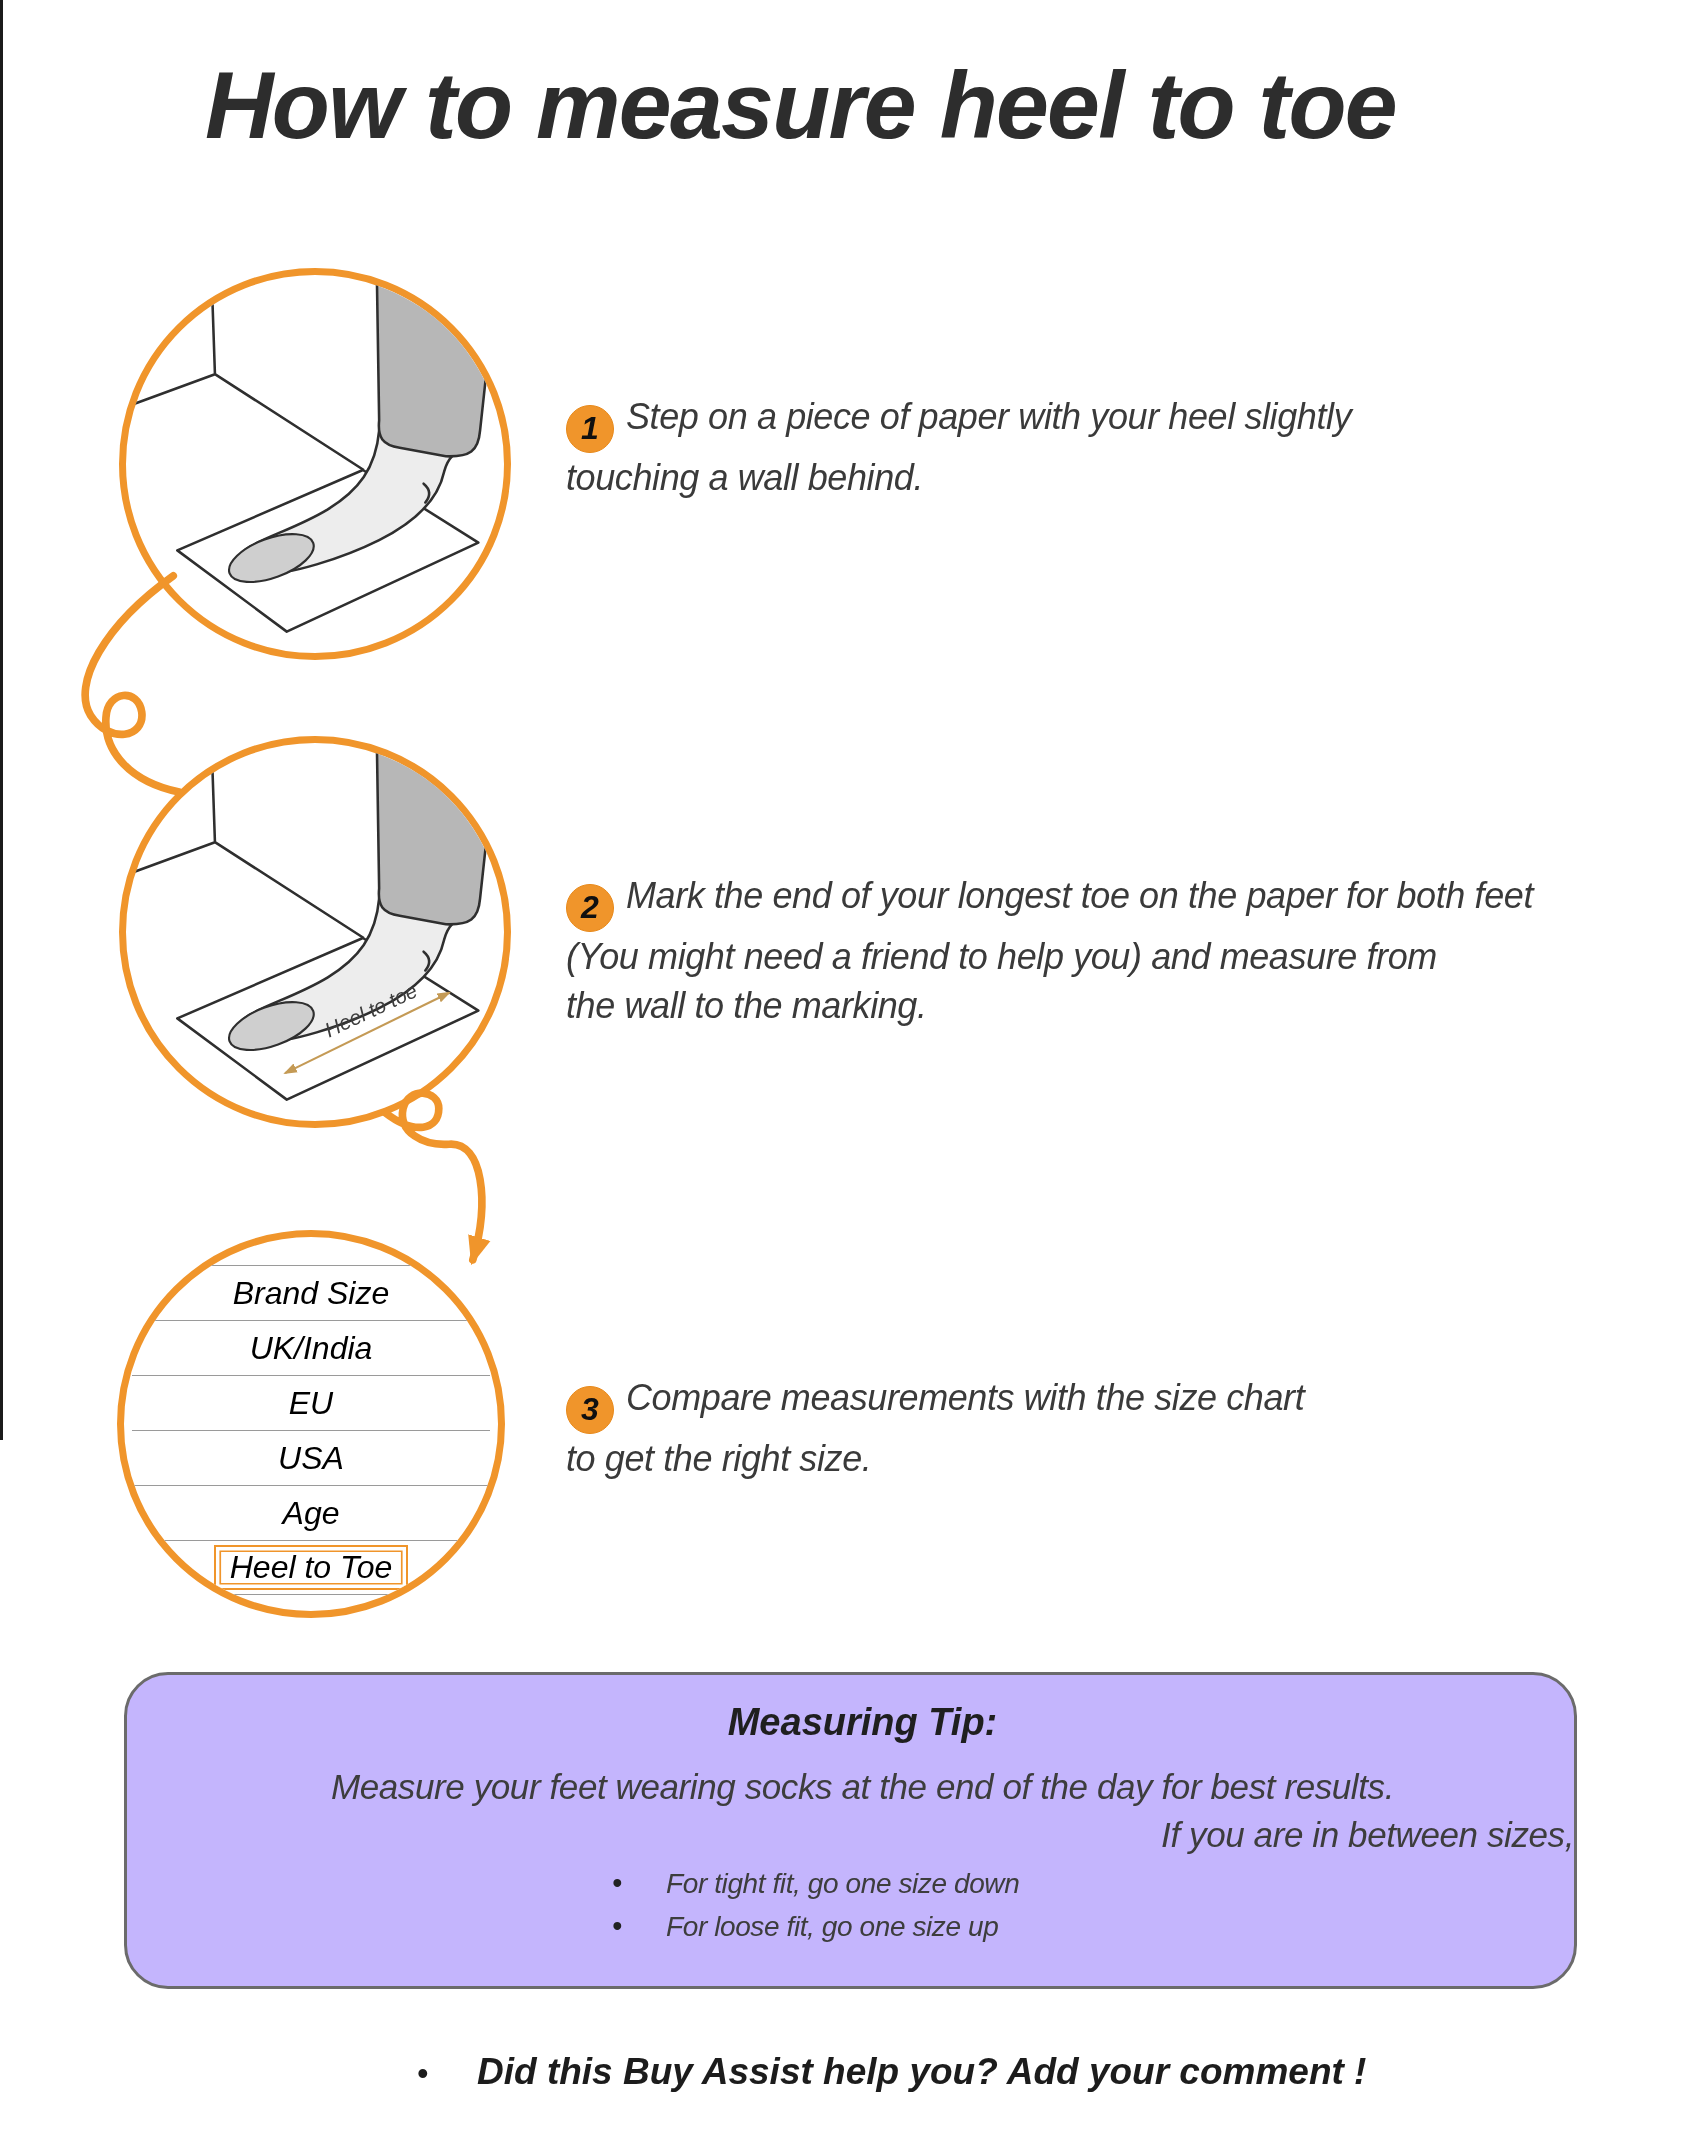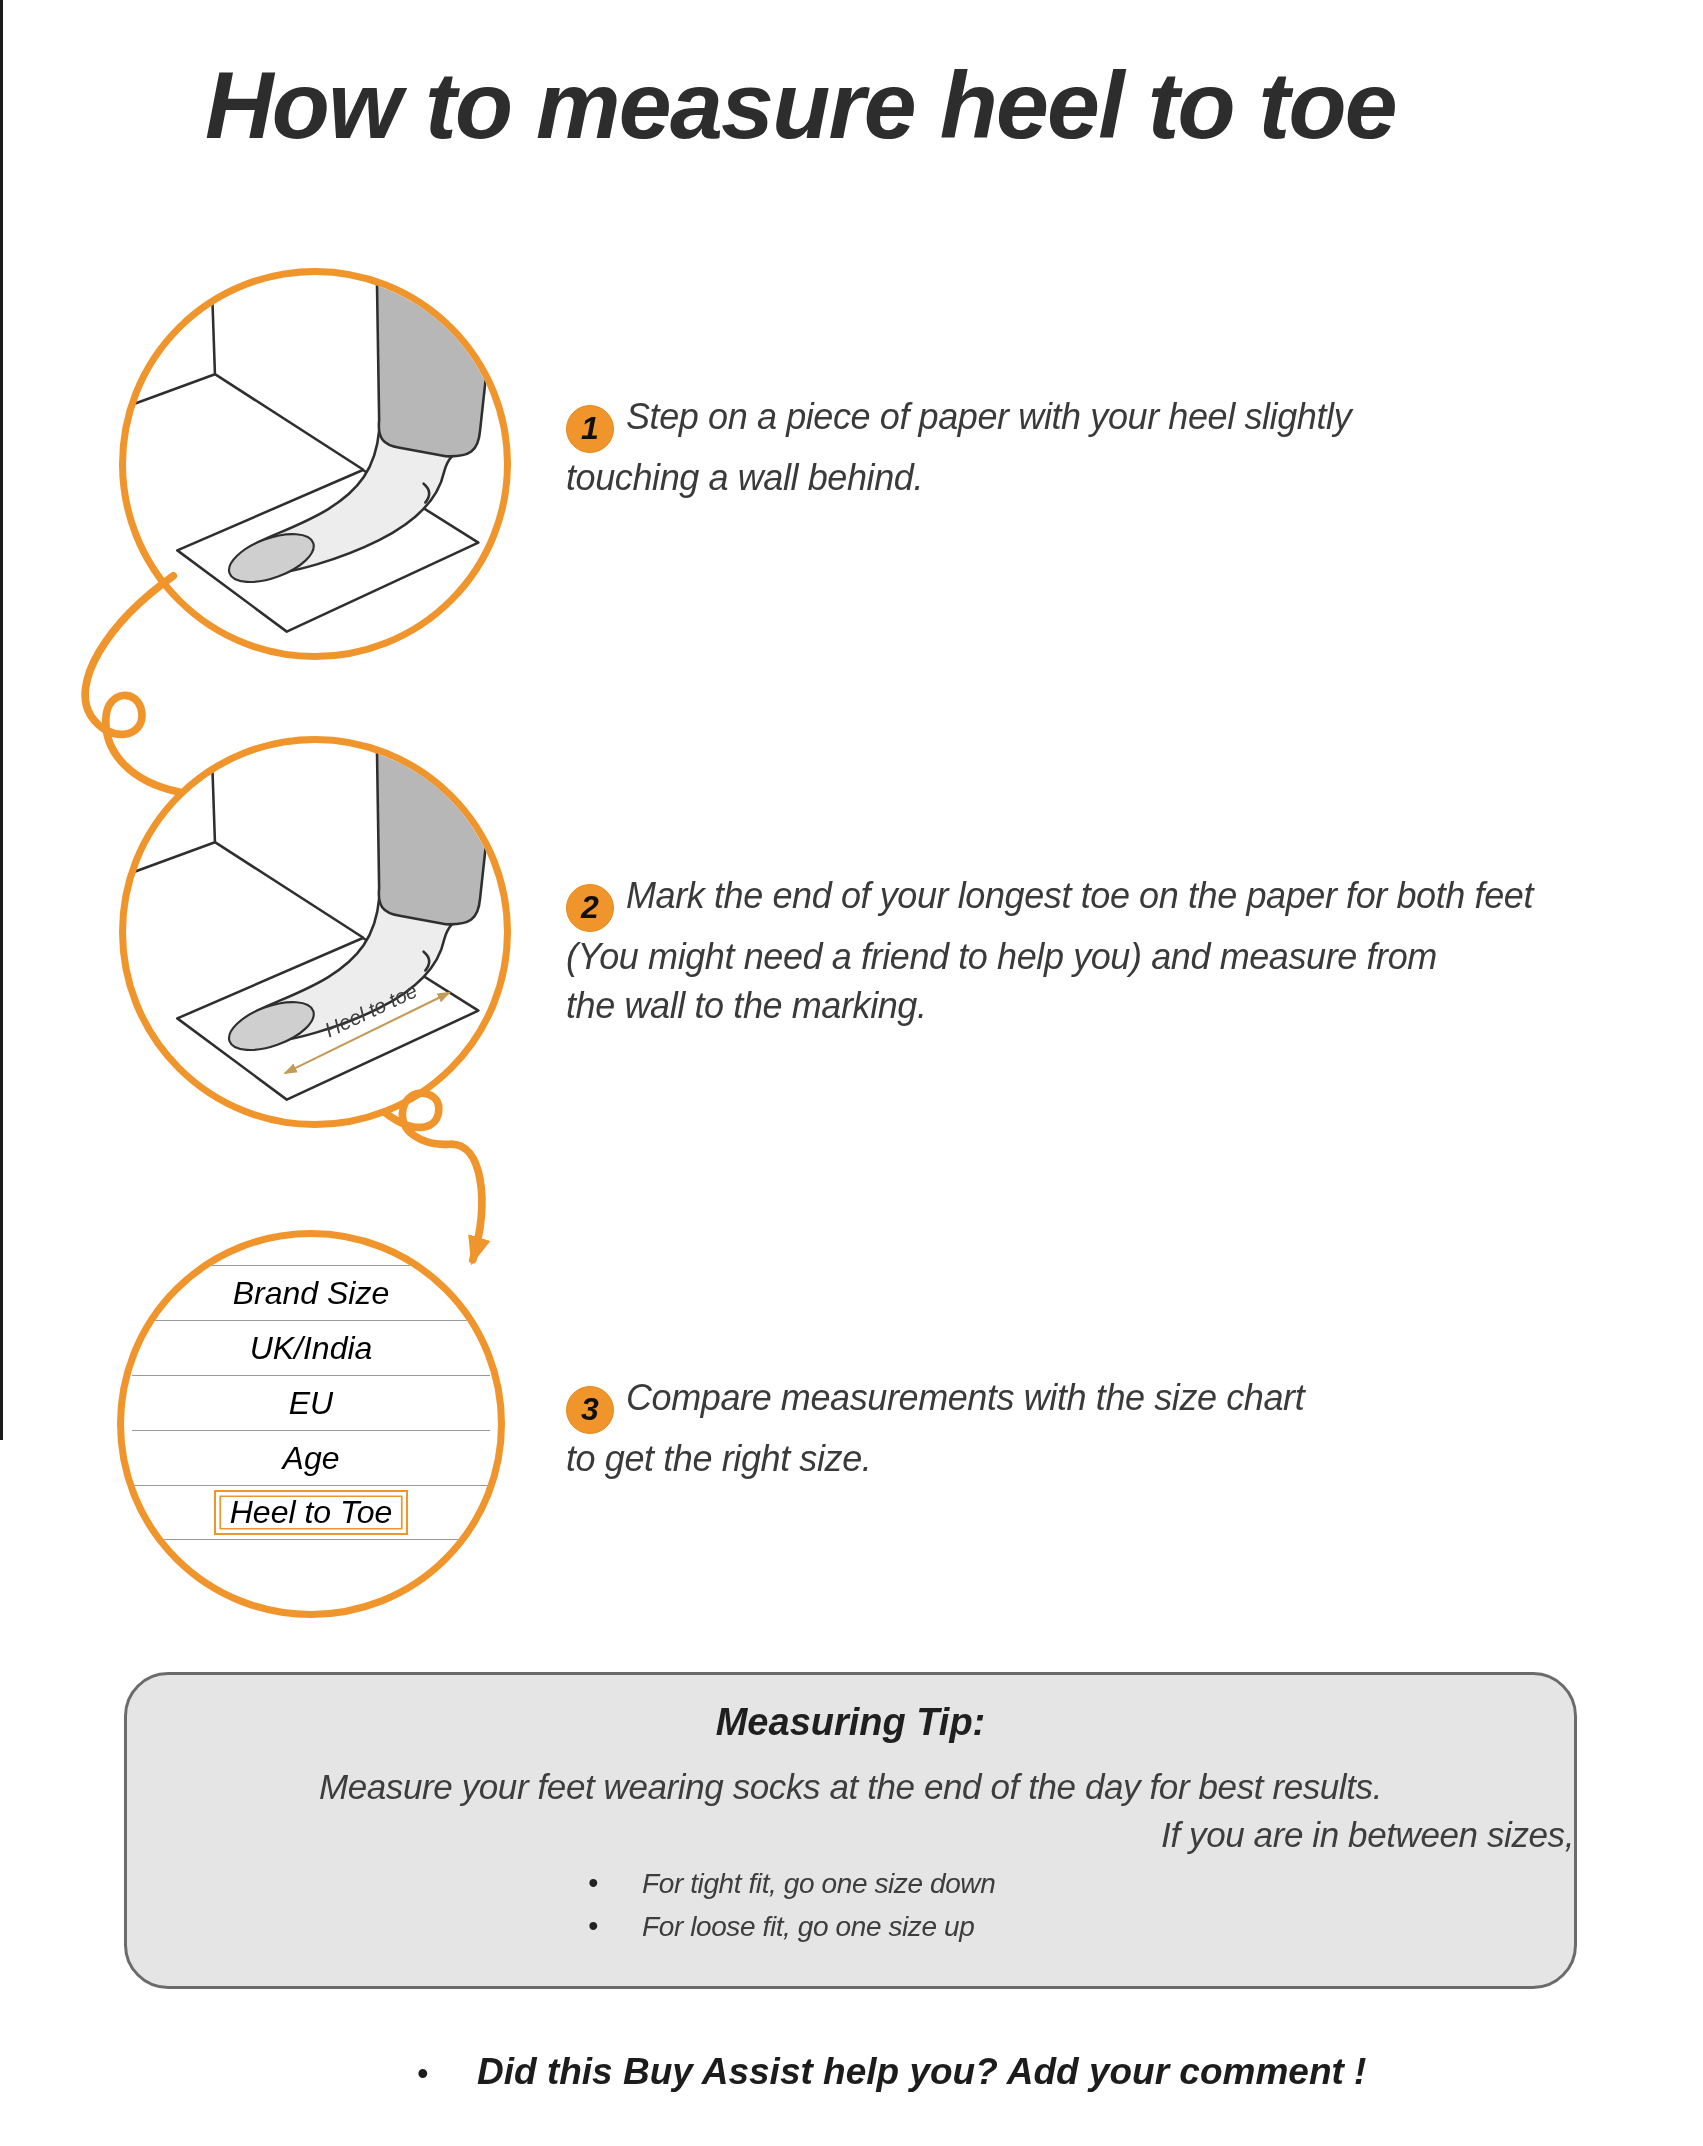--- a/index.html
+++ b/index.html
@@ -48,21 +48,21 @@
   .chart-rows{position:absolute;inset:7.7px;padding-top:20.4px;}
   .chart-row{height:55px;display:flex;align-items:center;justify-content:center;
     border-top:1.7px solid var(--line-gray);font-size:32px;color:#000000;}
   .chart-row:last-child{border-bottom:1.7px solid var(--line-gray);}
   .highlight-box{display:inline-block;border:2.6px solid var(--orange);
     box-shadow:inset 0 0 0 3.4px #ffffff, inset 0 0 0 5.1px var(--orange);
     padding:2.6px 13.6px;line-height:1.1;}
 
   
   .tip-box{position:absolute;left:124px;top:1672px;width:1453px;height:317px;
-    border:3.4px solid var(--tip-border);border-radius:44px;background:#e5e5e5;color:#3d3d3d;}
+    border:3.4px solid var(--tip-border);border-radius:44px;background:#c4b5fd;color:#3d3d3d;padding-left:24px;}
   .tip-title{margin:25.6px 0 0 0;text-align:center;font-size:38px;font-weight:700;color:#1f1f1f;}
   .tip-line1{margin-top:23px;text-align:center;font-size:35px;letter-spacing:-0.4px;}
   .tip-line2{margin-top:8px;margin-left:452px;font-size:35px;letter-spacing:-0.4px;text-align:right;}
   .tip-bullets{list-style:none;margin:12px 0 0 0;padding:0;}
   .tip-bullets li{margin-left:461px;font-size:28px;letter-spacing:-0.4px;margin-top:10.2px;}
   .tip-bullets li::before{content:"\2022";display:inline-block;width:54px;font-size:29px;color:#222;}
 
   
   .footer-note{position:absolute;left:417px;top:2051px;font-size:37px;font-weight:700;color:#1c1c1c;}
   .footer-bullet{display:inline-block;width:60px;font-size:31px;}
@@ -135,20 +135,23 @@
       <div class="chart-row">
         <span>Brand Size</span>
       </div>
       <div class="chart-row">
         <span>UK/India</span>
       </div>
       <div class="chart-row">
         <span>EU</span>
       </div>
       <div class="chart-row">
+        <span>USA</span>
+      </div>
+      <div class="chart-row">
         <span>Age</span>
       </div>
       <div class="chart-row">
         <span class="highlight-box">Heel to Toe</span>
       </div>
     </div>
   </div>
 
   <div class="step step-1">
     <span class="step-badge">1</span><span class="step-text">Step on a piece of paper with your heel slightly

